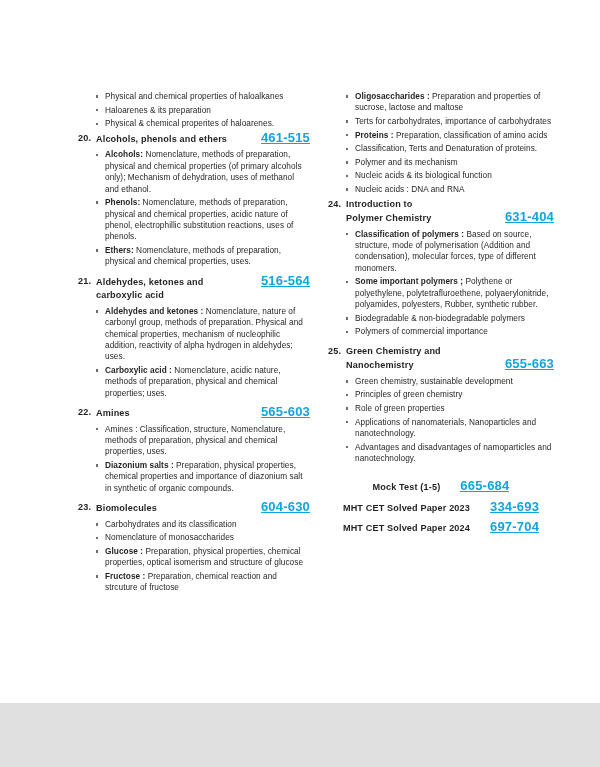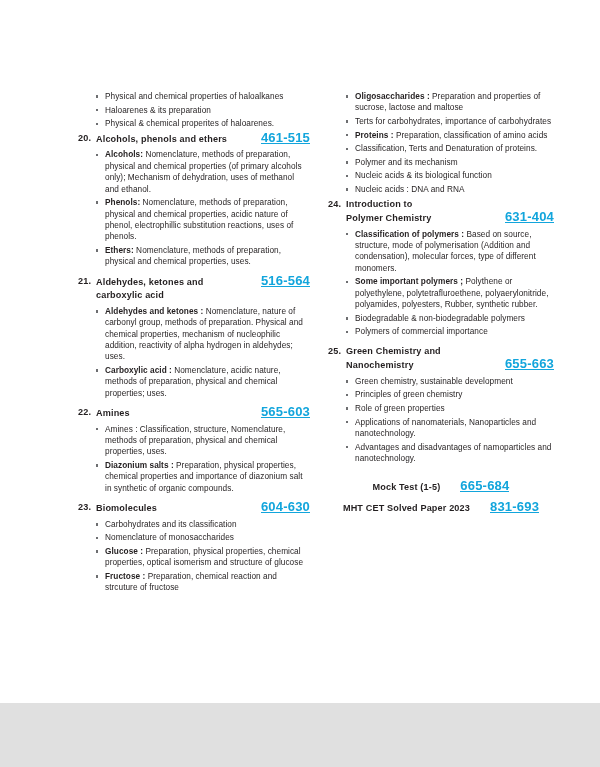--- a/index.html
+++ b/index.html
@@ -272,20 +272,24 @@
           </div>
         </div>
 
       <div class="simple-rows" id="simple-rows">
           <div class="simple-row">
             <span class="label">Mock Test (1-5)</span>
             <span class="pages">665-684</span>
           </div>
           <div class="simple-row">
             <span class="label">MHT CET Solved Paper 2023</span>
-            <span class="pages">831-693</span>
+            <span class="pages">334-693</span>
+          </div>
+          <div class="simple-row">
+            <span class="label">MHT CET Solved Paper 2024</span>
+            <span class="pages">697-704</span>
           </div>
         </div>
 
     </div>
 
   </div>
 </div>
 
 </body></html>

